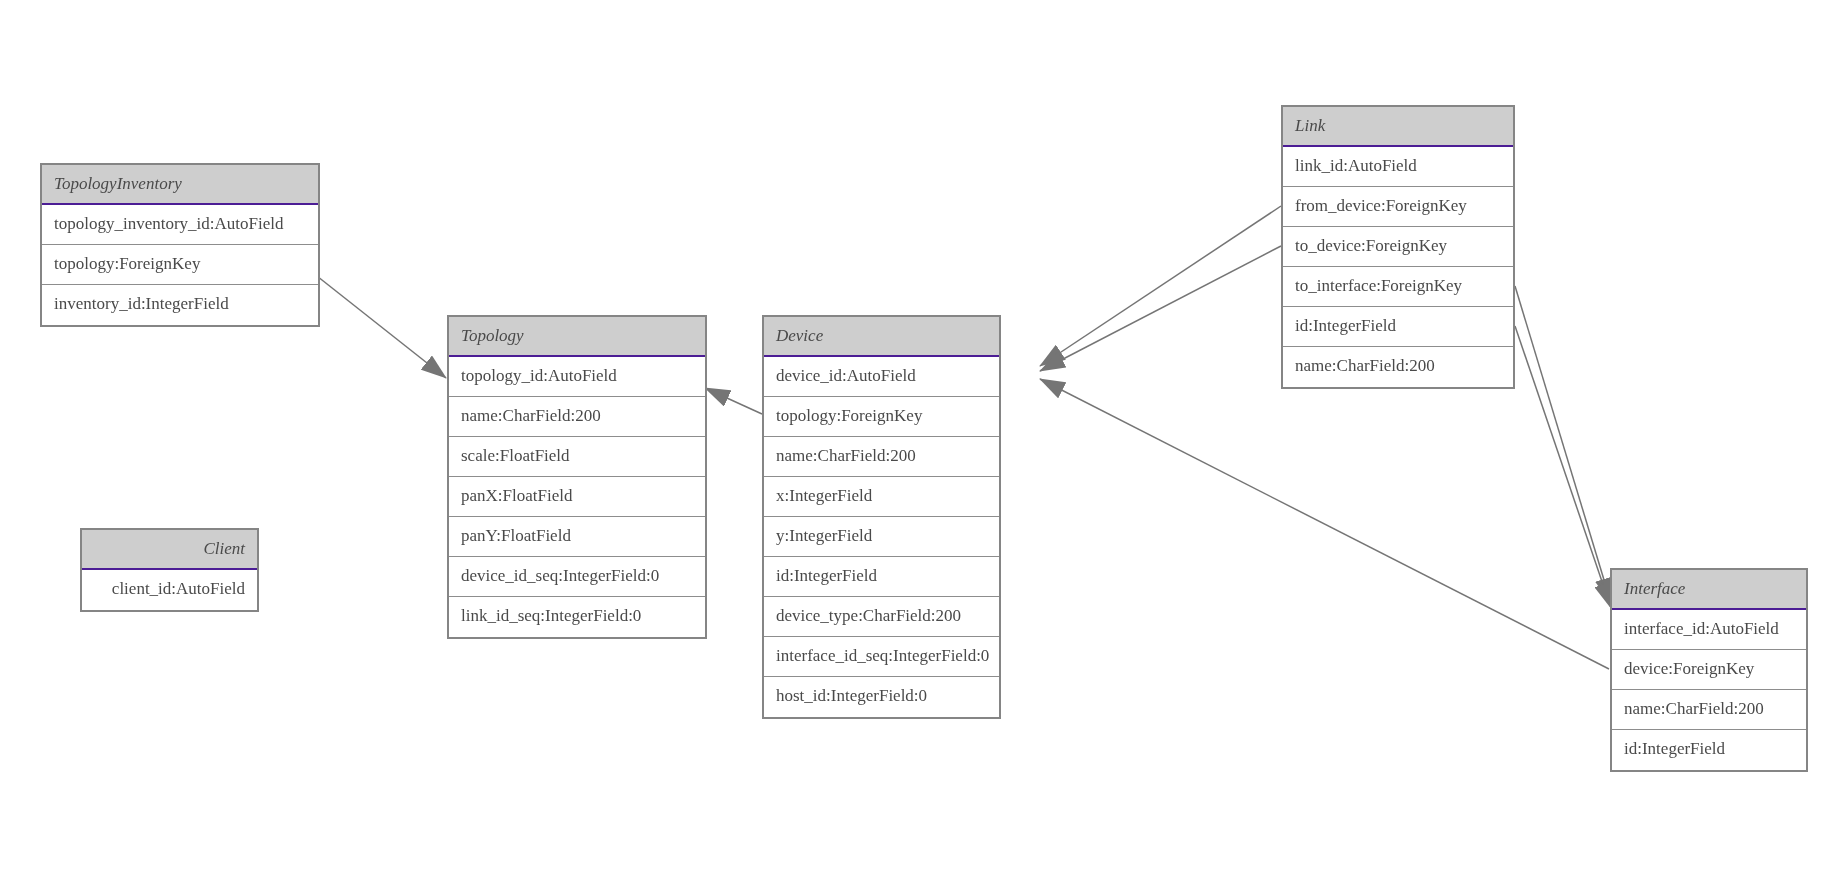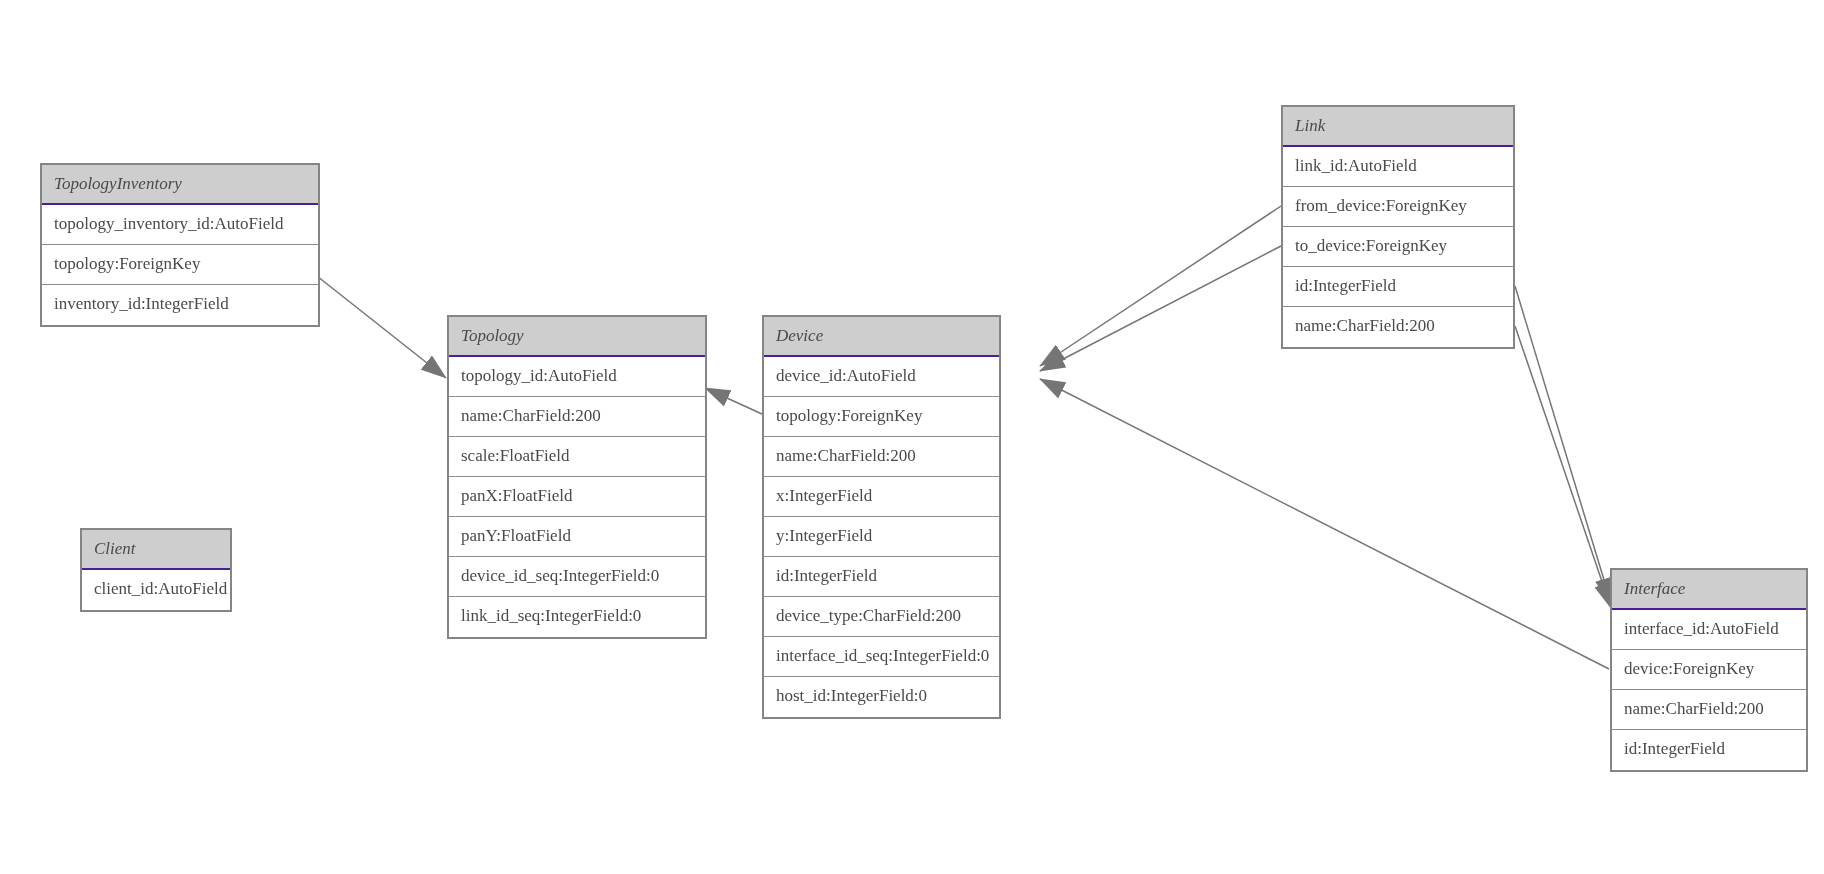--- a/index.html
+++ b/index.html
@@ -72,41 +72,42 @@
       <div class="entity" style="left: 447px; top: 315px; width: 260px;">
         <div class="entity-header">Topology</div>
         <div class="entity-row">topology_id:AutoField</div>
         <div class="entity-row">name:CharField:200</div>
         <div class="entity-row">scale:FloatField</div>
         <div class="entity-row">panX:FloatField</div>
         <div class="entity-row">panY:FloatField</div>
         <div class="entity-row">device_id_seq:IntegerField:0</div>
         <div class="entity-row">link_id_seq:IntegerField:0</div>
       </div>
-      <div class="entity" style="left: 80px; top: 528px; width: 152px;">
+      <div class="entity" style="left: 80px; top: 528px; width: 179px; text-align: right;">
         <div class="entity-header">Client</div>
         <div class="entity-row">client_id:AutoField</div>
       </div>
       <div class="entity" style="left: 762px; top: 315px; width: 239px;">
         <div class="entity-header">Device</div>
         <div class="entity-row">device_id:AutoField</div>
         <div class="entity-row">topology:ForeignKey</div>
         <div class="entity-row">name:CharField:200</div>
         <div class="entity-row">x:IntegerField</div>
         <div class="entity-row">y:IntegerField</div>
         <div class="entity-row">id:IntegerField</div>
         <div class="entity-row">device_type:CharField:200</div>
         <div class="entity-row">interface_id_seq:IntegerField:0</div>
         <div class="entity-row">host_id:IntegerField:0</div>
       </div>
       <div class="entity" style="left: 1281px; top: 105px; width: 234px;">
         <div class="entity-header">Link</div>
         <div class="entity-row">link_id:AutoField</div>
         <div class="entity-row">from_device:ForeignKey</div>
         <div class="entity-row">to_device:ForeignKey</div>
+        <div class="entity-row">to_interface:ForeignKey</div>
         <div class="entity-row">id:IntegerField</div>
         <div class="entity-row">name:CharField:200</div>
       </div>
       <div class="entity" style="left: 1610px; top: 568px; width: 198px;">
         <div class="entity-header">Interface</div>
         <div class="entity-row">interface_id:AutoField</div>
         <div class="entity-row">device:ForeignKey</div>
         <div class="entity-row">name:CharField:200</div>
         <div class="entity-row">id:IntegerField</div>
       </div>

